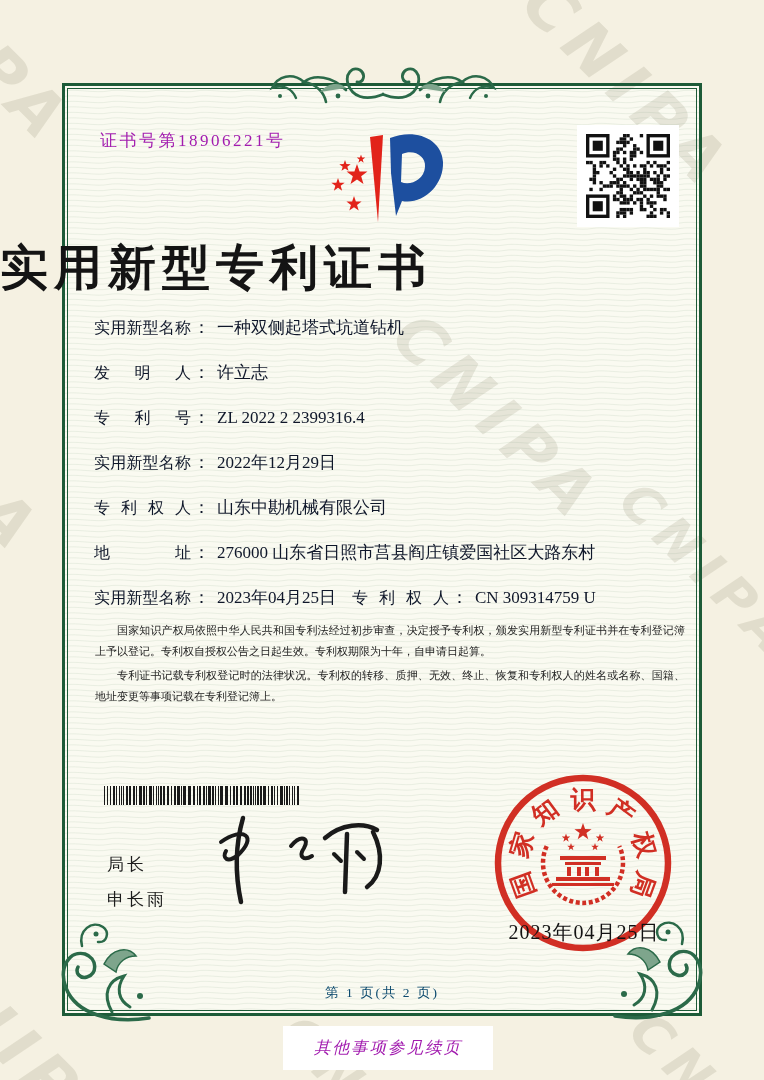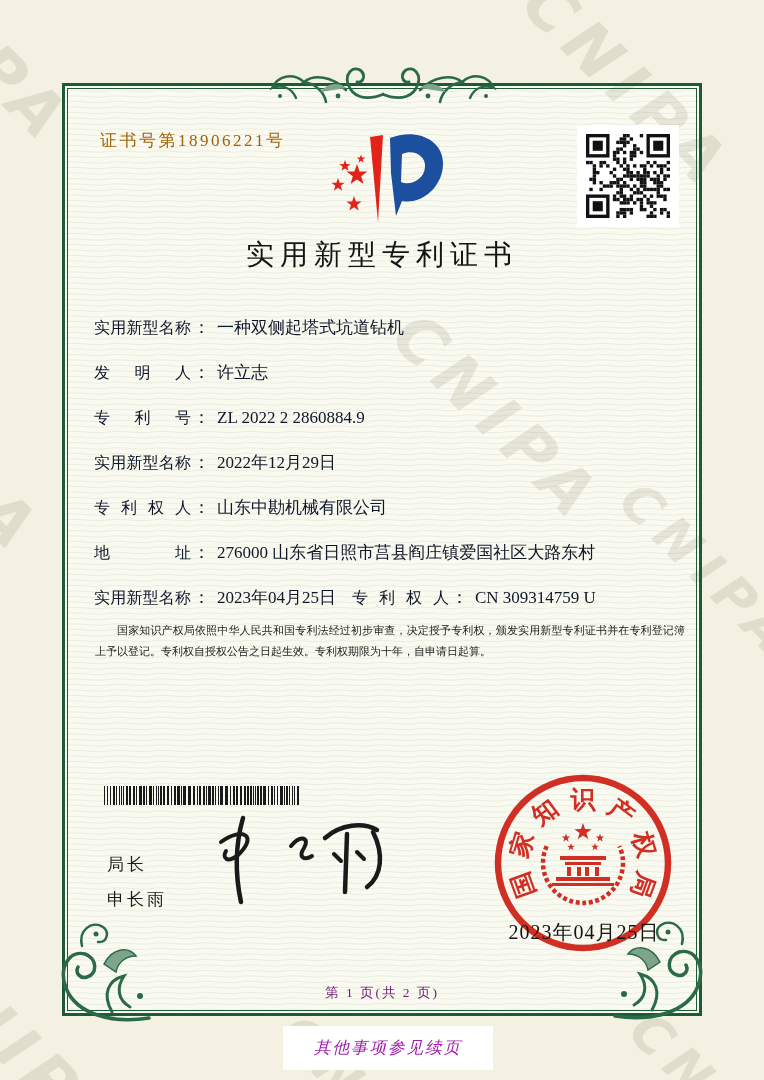--- a/index.html
+++ b/index.html
@@ -9,26 +9,26 @@
 
   .interior{position:absolute;left:64px;top:85px;width:636px;height:929px;background:#fafaf1;z-index:0;overflow:hidden}
   .frame-outer{position:absolute;left:62px;top:83px;width:640px;height:933px;border:3px solid #1d5b38;z-index:2}
   .frame-inner{position:absolute;inset:2px;border:1px solid #1d5b38}
 
   .wm{position:absolute;font-family:"DejaVu Sans",sans-serif;font-weight:bold;font-style:italic;
       font-size:64px;color:rgba(140,133,106,.18);letter-spacing:10px;white-space:nowrap;
       transform:rotate(45deg);transform-origin:left top;z-index:1}
   .wm.small{font-size:52px}
 
-  .cert-no{position:absolute;left:100px;top:129px;font-size:17px;letter-spacing:2.5px;color:#a16207;z-index:4}
+  .cert-no{position:absolute;left:100px;top:129px;font-size:17px;letter-spacing:2.5px;color:#a21caf;z-index:4}
   .logo{position:absolute;left:312px;top:128px;width:150px;height:110px;z-index:4}
   .qr-box{position:absolute;left:577px;top:125px;width:102px;height:102px;background:#fff;z-index:4}
   .qr-box svg{position:absolute;left:9px;top:9px}
 
-  .title{position:absolute;left:0;right:0;top:236px;text-align:center;font-size:28px;font-weight:normal;
+  .title{position:absolute;left:0;right:0;top:236px;font-size:48px;font-weight:bold;
          letter-spacing:6px;color:#141414;z-index:4}
 
   .fields{position:absolute;left:0;top:0;z-index:4}
   .frow{position:absolute;left:94px;width:600px;font-size:17px;color:#0f172a;white-space:nowrap}
   .flabel{display:inline-block;width:97px;font-size:16px;text-align:justify;text-align-last:justify;vertical-align:baseline}
   .colon{margin:0 7px 0 2px}
   .g2{position:absolute;left:258px;top:0;white-space:nowrap}
 
   #body-text{position:absolute;left:95px;top:620px;width:590px;z-index:4;
              font-size:11px;line-height:1.92;text-align:justify;color:#222}
@@ -38,21 +38,21 @@
 
   .signer{position:absolute;left:107px;z-index:4;font-family:Liberation Sans, sans-serif;
           font-size:17px;letter-spacing:3px;color:#1d1d1d}
   .signature{position:absolute;left:205px;top:812px;width:195px;height:100px;z-index:4}
 
   .seal{position:absolute;left:490px;top:770px;width:186px;height:186px;z-index:5;opacity:.94}
   .seal-date{position:absolute;left:498px;top:919px;width:172px;text-align:center;font-size:20px;
              color:#121212;letter-spacing:1px;z-index:6}
 
   .page-info{position:absolute;left:0;right:0;top:984px;text-align:center;font-size:13.5px;
-             letter-spacing:2px;color:#701a75;z-index:4}
+             letter-spacing:2px;color:#0c4a6e;z-index:4}
   .note-box{position:absolute;left:283px;top:1026px;width:210px;height:44px;background:#fff;z-index:4;
             text-align:center;line-height:44px;font-style:italic;font-size:16.5px;letter-spacing:2px;color:#a21caf}
 
   .ornament{position:absolute;z-index:3}
   .flip-x{transform:scaleX(-1)}
 </style>
 </head>
 <body>
 
 <div id="page">
@@ -505,41 +505,42 @@
   <div class="title">实用新型专利证书</div>
 
   <div class="fields">
     <div class="frow" style="top:316px">
       <span class="flabel">实用新型名称</span><span class="colon">：</span><span>一种双侧起塔式坑道钻机</span>
     </div>
     <div class="frow" style="top:361px">
       <span class="flabel">发明人</span><span class="colon">：</span><span>许立志</span>
     </div>
     <div class="frow" style="top:406px">
-      <span class="flabel">专利号</span><span class="colon">：</span><span>ZL 2022 2 2860884.9</span>
+      <span class="flabel">专利号</span><span class="colon">：</span><span>ZL 2022 2 2399316.4</span>
     </div>
     <div class="frow" style="top:451px">
       <span class="flabel">实用新型名称</span><span class="colon">：</span><span>2022年12月29日</span>
     </div>
     <div class="frow" style="top:496px">
       <span class="flabel">专利权人</span><span class="colon">：</span><span>山东中勘机械有限公司</span>
     </div>
     <div class="frow" style="top:541px">
       <span class="flabel">地址</span><span class="colon">：</span><span>276000 山东省日照市莒县阎庄镇爱国社区大路东村</span>
     </div>
     <div class="frow" style="top:586px">
       <span class="flabel">实用新型名称</span><span class="colon">：</span><span>2023年04月25日</span>
       <span class="g2">
         <span class="flabel">专利权人</span><span class="colon">：</span><span>CN 309314759 U</span>
       </span>
     </div>
   </div>
 
   <div id="body-text">
     <p>国家知识产权局依照中华人民共和国专利法经过初步审查，决定授予专利权，颁发实用新型专利证书并在专利登记簿上予以登记。专利权自授权公告之日起生效。专利权期限为十年，自申请日起算。</p>
+    <p>专利证书记载专利权登记时的法律状况。专利权的转移、质押、无效、终止、恢复和专利权人的姓名或名称、国籍、地址变更等事项记载在专利登记簿上。</p>
   </div>
 
   <svg class="barcode" id="barcode" width="200" height="19">
       <rect x="0" y="0" width="1" height="19" fill="#1a1a1a"></rect>
       <rect x="3" y="0" width="1" height="19" fill="#1a1a1a"></rect>
       <rect x="6" y="0" width="1" height="19" fill="#1a1a1a"></rect>
       <rect x="9" y="0" width="2" height="19" fill="#1a1a1a"></rect>
       <rect x="12" y="0" width="1" height="19" fill="#1a1a1a"></rect>
       <rect x="15" y="0" width="1" height="19" fill="#1a1a1a"></rect>
       <rect x="17" y="0" width="1" height="19" fill="#1a1a1a"></rect>

